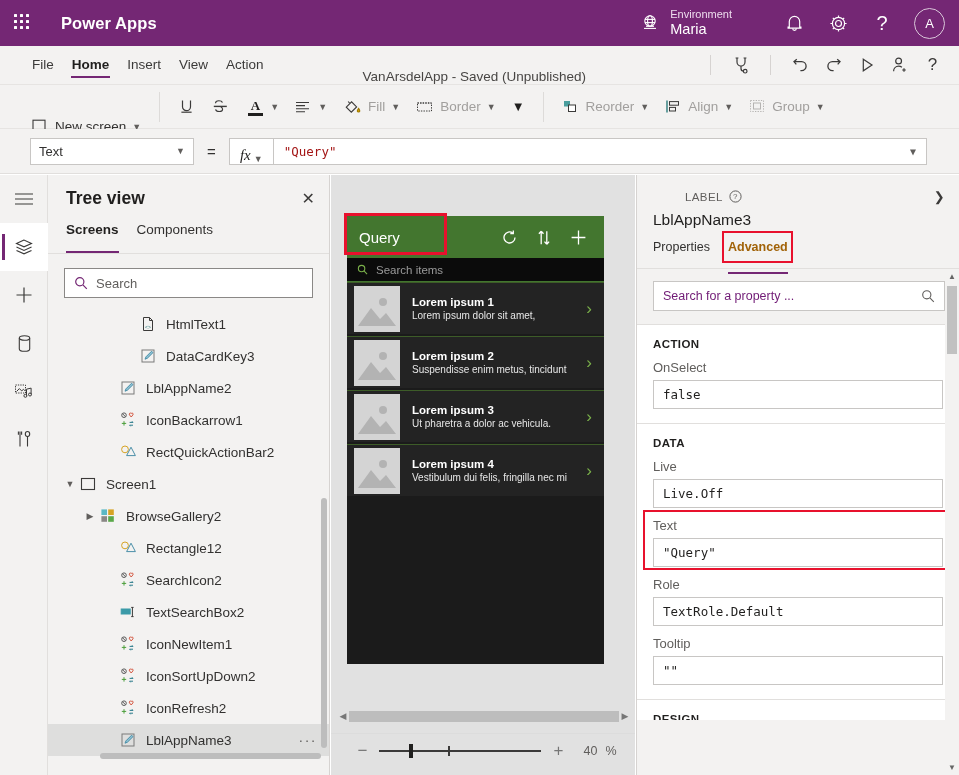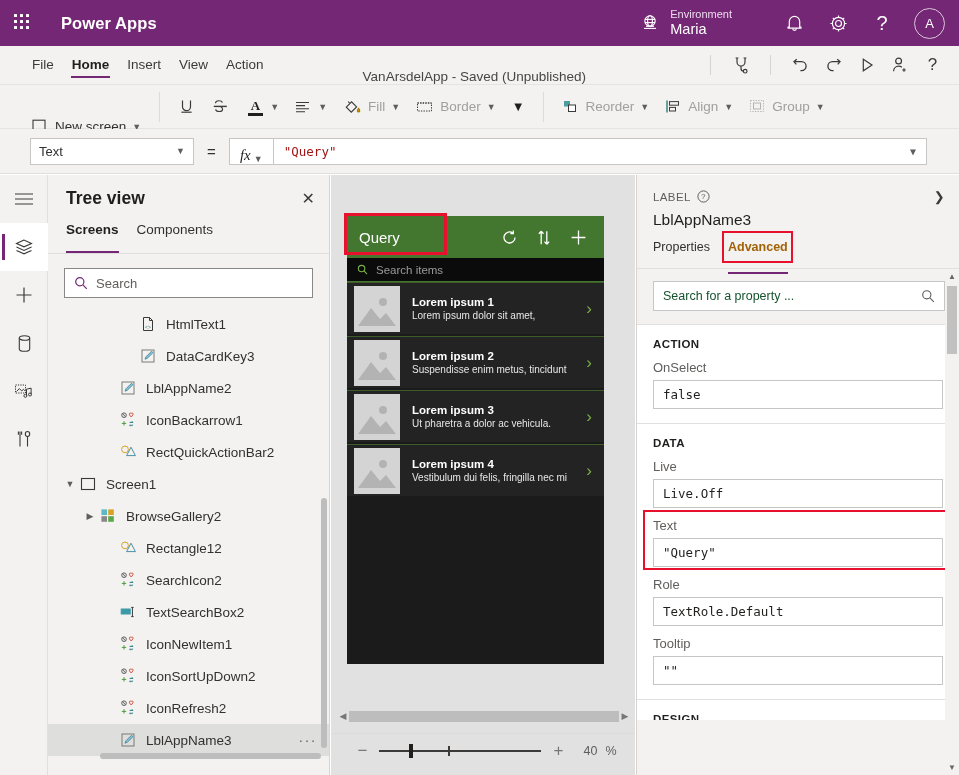--- a/index.html
+++ b/index.html
@@ -220,41 +220,41 @@
   .zslider .zthumb { position: absolute; left: 30px; top: 0px; width: 4px; height: 14px; background: #201f1e; }
   .zval { font-size: 12.5px; color: #605e5c; margin-left: 12px; }
   .zpct { font-size: 12.5px; color: #605e5c; margin-left: 8px; }
 
   
   .proppanel {
     position: absolute; left: 636px; top: 175px; width: 323px; height: 600px;
     background: #f3f2f1; border-left: 1px solid #d6d3d1;
   }
   .pp-head { padding: 14px 14px 0 16px; }
-  .pp-kicker { display: flex; align-items: center; gap: 6px; font-size: 11.5px; color: #605e5c; letter-spacing: .4px; }
+  .pp-kicker { display: flex; align-items: center; gap: 6px; font-size: 11.5px; color: #605e5c; letter-spacing: .4px; margin-left: 32px; }
   .pp-kicker .expand { margin-left: auto; color: #3b3a39; font-size: 13px; cursor: pointer; }
   .pp-name { font-size: 15.5px; color: #201f1e; margin-top: 7px; }
   .pp-tabs {
     display: flex; padding-left: 16px; margin-top: 11px; border-bottom: 1px solid #e1dfdd; height: 29px;
     position: relative;
   }
   .pp-tab { font-size: 12.5px; color: #323130; margin-right: 18px; cursor: pointer; position: relative; }
   .pp-tab.active { font-weight: bold; color: #a16207; }
   .pp-tab.active::after {
     content: ""; position: absolute; left: 0; right: 0; bottom: -6px; height: 2.5px; background: #742774;
   }
   .pp-tab-hl {
     position: absolute; left: 85px; top: -9px; width: 71px; height: 32px; border: 2.5px solid #e8112d;
   }
   .pp-search-wrap { background: #f3f2f1; padding: 12px 14px 13px 16px; border-bottom: 1px solid #e1dfdd; }
   .pp-search {
     height: 30px; background: #fff; border: 1px solid #c8c6c4; display: flex; align-items: center;
     padding: 0 9px; cursor: text;
   }
-  .pp-search span.ph { font-size: 12.5px; color: #14532d; }
+  .pp-search span.ph { font-size: 12.5px; color: #701a75; }
   .pp-search .mag { margin-left: auto; color: #605e5c; }
   .pp-body { background: #ffffff; height: 395px; position: relative; overflow: hidden; }
   .pp-sect { font-size: 11.5px; color: #201f1e; font-weight: bold; letter-spacing: .4px; padding: 13px 0 0 16px; }
   .pp-field { padding: 10px 16px 0 16px; position: relative; }
   .pp-label { font-size: 13px; color: #605e5c; margin-bottom: 5px; }
   .pp-input {
     height: 29px; background: #fff; border: 1px solid #c8c6c4; display: flex; align-items: center;
     padding: 0 9px; font-family: "DejaVu Sans Mono", monospace; font-size: 12.5px; color: #201f1e;
     cursor: text;
   }

